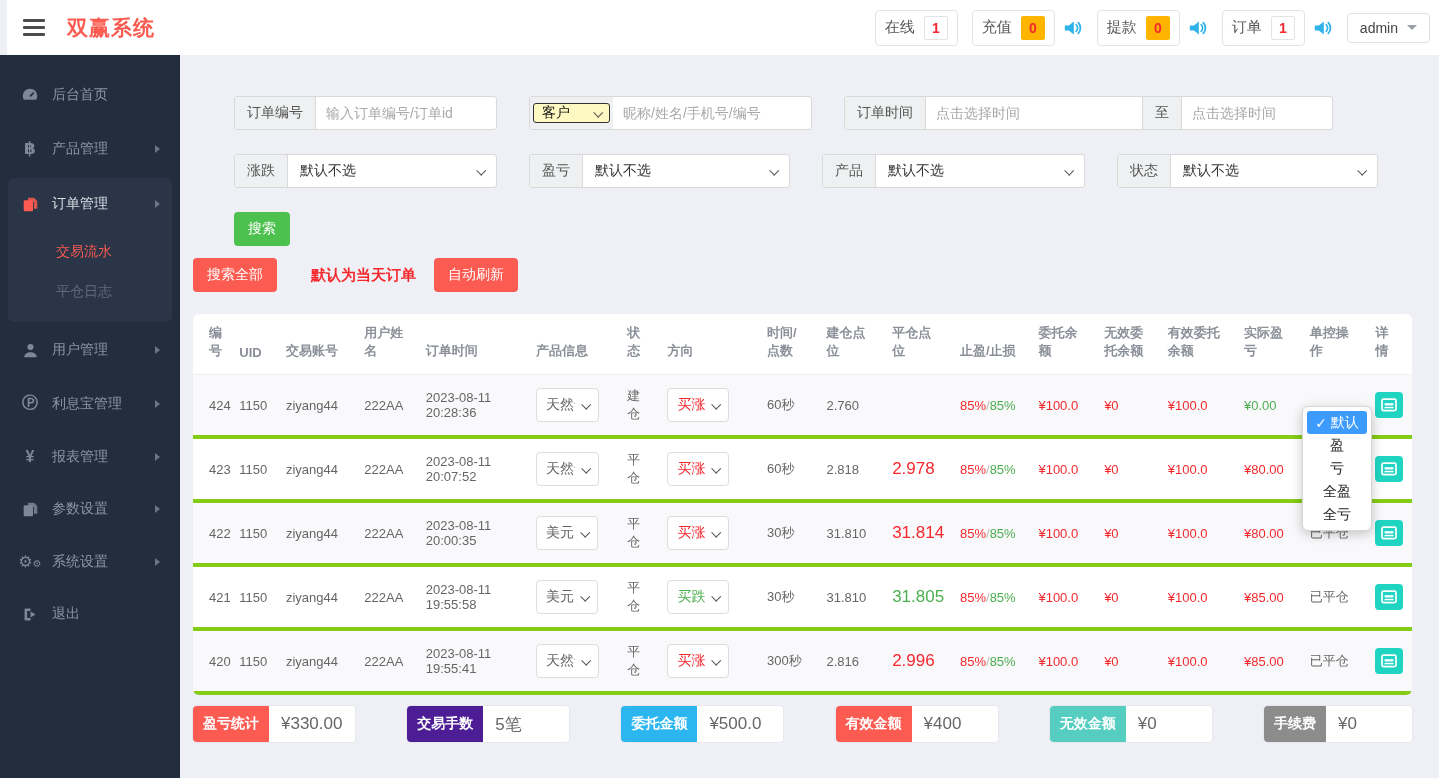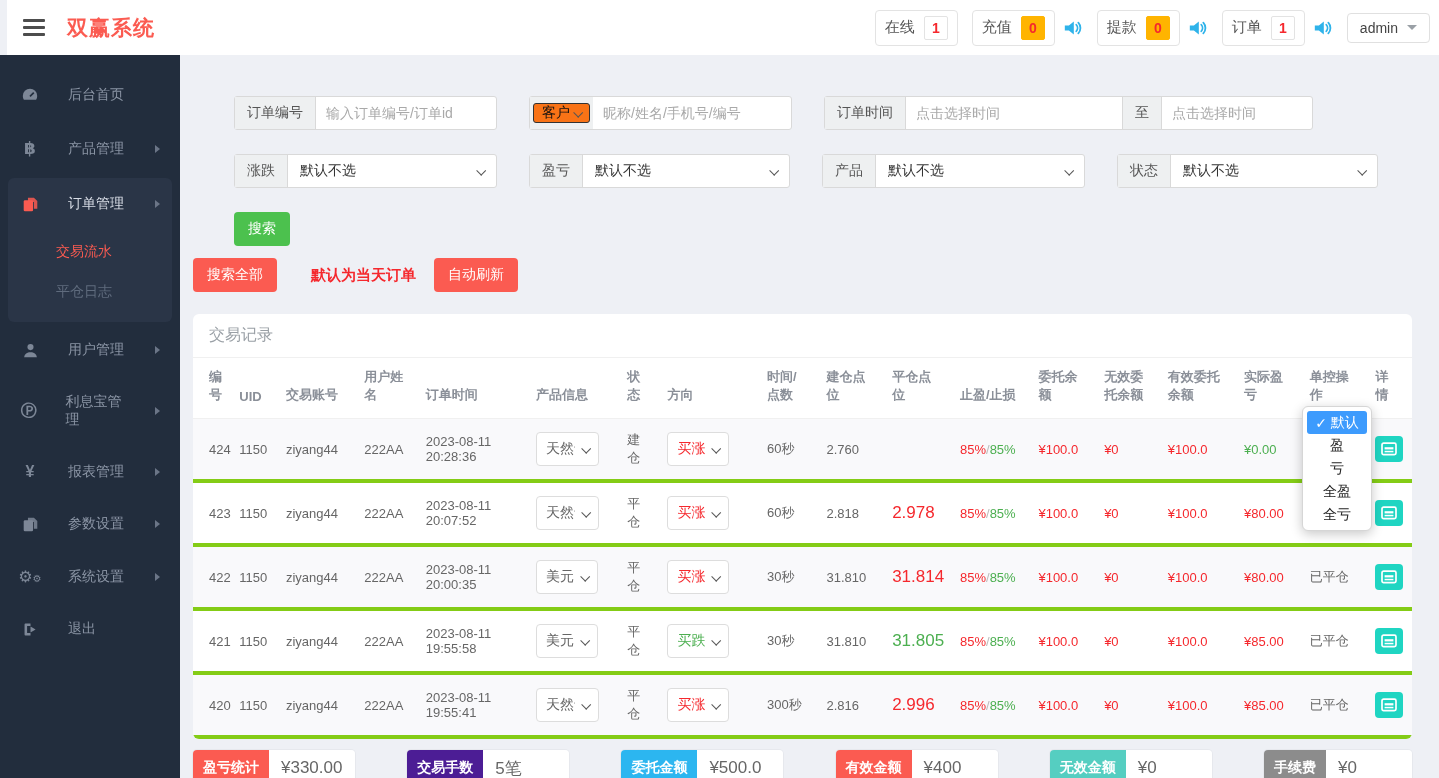--- a/index.html
+++ b/index.html
@@ -24,21 +24,21 @@
   .speaker { display:flex; align-items:center; }
   .admin-box { display:flex; align-items:center; gap:9px; border:1px solid #e0e0e0; border-radius:4px;
     background:#fff; padding:6px 12px; cursor:pointer; }
   .admin-box span { font-size:14px; color:#444; }
   .caret-down { width:0; height:0; border-left:5px solid transparent; border-right:5px solid transparent;
     border-top:5px solid #9aa0a6; }
 
   
   .sidebar { position:fixed; top:55px; left:0; bottom:0; width:180px; background:#222d3d; z-index:9;
     padding-top:14px; }
-  .nav-item { display:flex; align-items:center; gap:28px; padding:17px 20px; color:#8b95a5;
+  .nav-item { display:flex; align-items:center; gap:12px; padding:17px 20px; color:#8b95a5;
     font-size:14px; cursor:pointer; }
   .nav-item .nicon { width:20px; display:flex; justify-content:center; align-items:center;
     font-size:16px; color:#7d8797; }
   .nav-item .arr { margin-left:auto; width:0; height:0; border-top:4px solid transparent;
     border-bottom:4px solid transparent; border-left:5px solid #6b7587; }
   .nav-group.active { background:#2a3547; border-radius:6px; margin:2px 8px; }
   .nav-group.active .nav-item { padding:17px 12px; color:#d8dde6; }
   .nav-group.active .nicon { color:#fb5b51; }
   .subnav { padding:2px 0 10px 0; }
   .sub-item { padding:11px 12px 11px 48px; font-size:14px; color:#5f6b7d; cursor:pointer; }
@@ -47,21 +47,21 @@
   
   .content { position:absolute; left:180px; top:69px; width:1259px; padding:27px 27px 0 13px; }
 
   .frow { display:flex; gap:32px; margin-left:41px; margin-bottom:24px; }
   .fgroup { display:flex; align-items:stretch; height:34px; border:1px solid #d9d9d9; border-radius:3px;
     background:#fff; overflow:visible; }
   .flabel { background:#eef0f1; padding:0 12px; display:flex; align-items:center; color:#555;
     font-size:14px; border-right:1px solid #d9d9d9; white-space:nowrap; }
   .fgroup input { border:none; outline:none; padding:0 10px; font-size:14px; color:#333; background:transparent; }
   .fgroup input::placeholder { color:#a9a9a9; }
-  .mini-select { display:flex; align-items:center; gap:4px; background:#f97316; border:1px solid #333;
+  .mini-select { display:flex; align-items:center; gap:24px; background:#fef9c3; border:1px solid #333;
     border-radius:3px; margin:2px 3px; padding:0 8px; font-size:14px; color:#111; cursor:pointer; }
   .flabel.mini-wrap { padding:0; border-right:none; }
   .midlabel { background:#eef0f1; padding:0 12px; display:flex; align-items:center; color:#555;
     font-size:14px; border-left:1px solid #d9d9d9; border-right:1px solid #d9d9d9; }
   .fselect { display:flex; align-items:center; justify-content:space-between; padding:0 12px;
     font-size:14px; color:#333; cursor:pointer; }
   .chev { width:7px; height:7px; border-right:1.7px solid currentColor; border-bottom:1.7px solid currentColor;
     transform:rotate(45deg) translateY(-1px); color:#555; flex:none; }
 
   .btn { border:none; border-radius:4px; color:#fff; font-size:14px; padding:8px 14px; cursor:pointer;
@@ -322,21 +322,20 @@
     <button class="btn btn-green">搜索</button>
   </div>
 
   <div class="action-row">
     <button class="btn btn-red">搜索全部</button>
     <span class="today-note">默认为当天订单</span>
     <button class="btn btn-red" style="margin-left:-12px">自动刷新</button>
   </div>
 
   <div class="card">
-    <div class="card-title">交易记录</div>
     <table>
       <colgroup>
         <col class="c1">
           <col class="c2">
           <col class="c3">
           <col class="c4">
           <col class="c5">
           <col class="c6">
         <col class="c7">
           <col class="c8">

